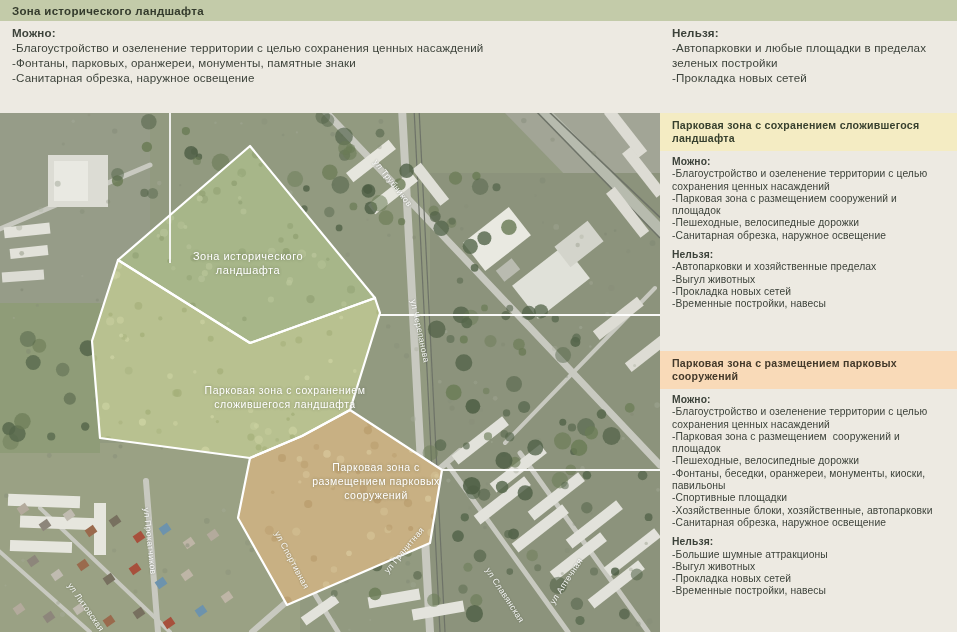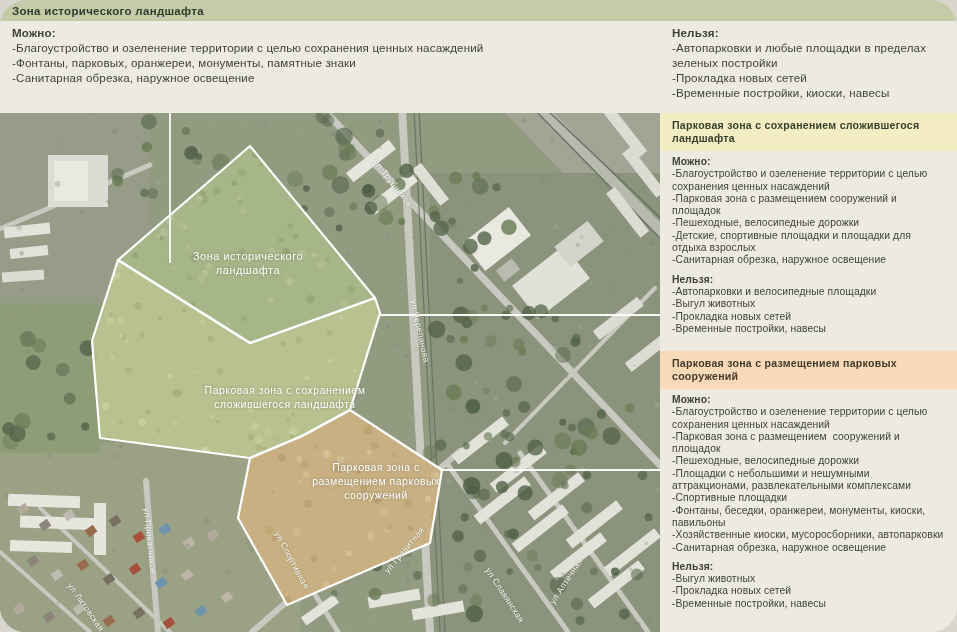--- a/index.html
+++ b/index.html
@@ -1,20 +1,19 @@
 <!DOCTYPE html>
 <html><head>
 <meta charset="utf-8">
 <style>
   html,body{margin:0;padding:0;background:#d8d6ce;}
   .canvas{
     position:relative;width:957px;height:632px;overflow:hidden;
     background:#edeae2;color:#3c423a;
     font-family:"Liberation Sans", sans-serif;
-    border-radius:26px;
     -webkit-font-smoothing:antialiased;
   }
   
   .band-top{
     position:absolute;left:0;top:0;width:957px;height:21px;
     background:#c3cba9;display:flex;align-items:center;
     font-weight:bold;font-size:11.5px;letter-spacing:.3px;color:#343b2c;
     padding-left:12px;box-sizing:border-box;
   }
   .top-col{position:absolute;top:25px;font-size:11.6px;line-height:15px;letter-spacing:.15px;}
@@ -70,21 +69,20 @@
         <div class="list-item">-Благоустройство и озеленение территории с целью сохранения ценных насаждений</div>
         <div class="list-item">-Фонтаны, парковых, оранжереи, монументы, памятные знаки</div>
         <div class="list-item">-Санитарная обрезка, наружное освещение</div>
       </div>
   </div>
   <div class="top-col top-col-right">
     <div class="list-label">Нельзя:</div>
     <div>
         <div class="list-item">-Автопарковки и любые площадки в пределах зеленых постройки</div>
         <div class="list-item">-Прокладка новых сетей</div>
-        <div class="list-item">-Временные постройки, киоски, навесы</div>
       </div>
   </div>
 
   <div class="map">
     <svg id="mapsvg" width="660" height="519" viewBox="0 0 660 519">
       <defs>
         <clipPath id="z1c">
             <polygon points="250,33 375,185 250,230 118,147"></polygon>
           </clipPath>
         <clipPath id="z2c">
@@ -803,49 +801,48 @@
   <div class="panel">
 
     <div class="psec psec1">
       <div class="pband pband-yellow">Парковая зона с сохранением сложившегося ландшафта</div>
       <div class="pcontent">
         <div class="list-label">Можно:</div>
         <div>
             <div class="list-item">-Благоустройство и озеленение территории с целью сохранения ценных насаждений</div>
             <div class="list-item">-Парковая зона с размещением сооружений и площадок</div>
             <div class="list-item">-Пешеходные, велосипедные дорожки</div>
-            <div class="list-item">-Детские, спортивные площадки и площадки для отдыха взрослых</div>
             <div class="list-item">-Санитарная обрезка, наружное освещение</div>
           </div>
         <div class="list-label cannot-label">Нельзя:</div>
         <div>
-            <div class="list-item">-Автопарковки и велосипедные площадки</div>
+            <div class="list-item">-Автопарковки и хозяйственные пределах</div>
             <div class="list-item">-Выгул животных</div>
             <div class="list-item">-Прокладка новых сетей</div>
             <div class="list-item">-Временные постройки, навесы</div>
           </div>
       </div>
     </div>
 
     <div class="psec psec2">
       <div class="pband pband-peach">Парковая зона с размещением парковых сооружений</div>
       <div class="pcontent">
         <div class="list-label">Можно:</div>
         <div>
             <div class="list-item">-Благоустройство и озеленение территории с целью сохранения ценных насаждений</div>
             <div class="list-item">-Парковая зона с размещением  сооружений и площадок</div>
             <div class="list-item">-Пешеходные, велосипедные дорожки</div>
-            <div class="list-item">-Площадки с небольшими и нешумными аттракционами, развлекательными комплексами</div>
+            <div class="list-item">-Фонтаны, беседки, оранжереи, монументы, киоски, павильоны</div>
             <div class="list-item">-Спортивные площадки</div>
-            <div class="list-item">-Фонтаны, беседки, оранжереи, монументы, киоски, павильоны</div>
-            <div class="list-item">-Хозяйственные киоски, мусоросборники, автопарковки</div>
+            <div class="list-item">-Хозяйственные блоки, хозяйственные, автопарковки</div>
             <div class="list-item">-Санитарная обрезка, наружное освещение</div>
           </div>
         <div class="list-label cannot-label">Нельзя:</div>
         <div>
+            <div class="list-item">-Большие шумные аттракционы</div>
             <div class="list-item">-Выгул животных</div>
             <div class="list-item">-Прокладка новых сетей</div>
             <div class="list-item">-Временные постройки, навесы</div>
           </div>
       </div>
     </div>
 
   </div>
 </div>
 

